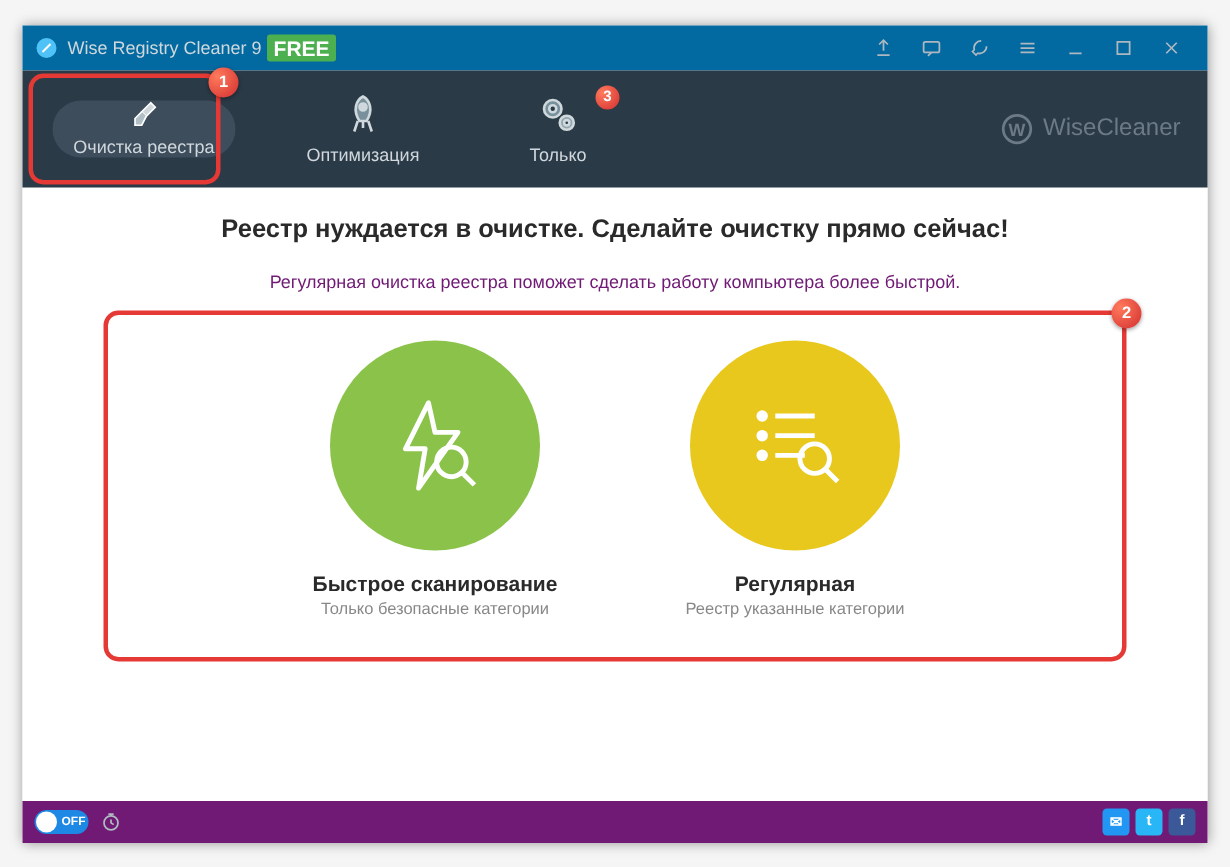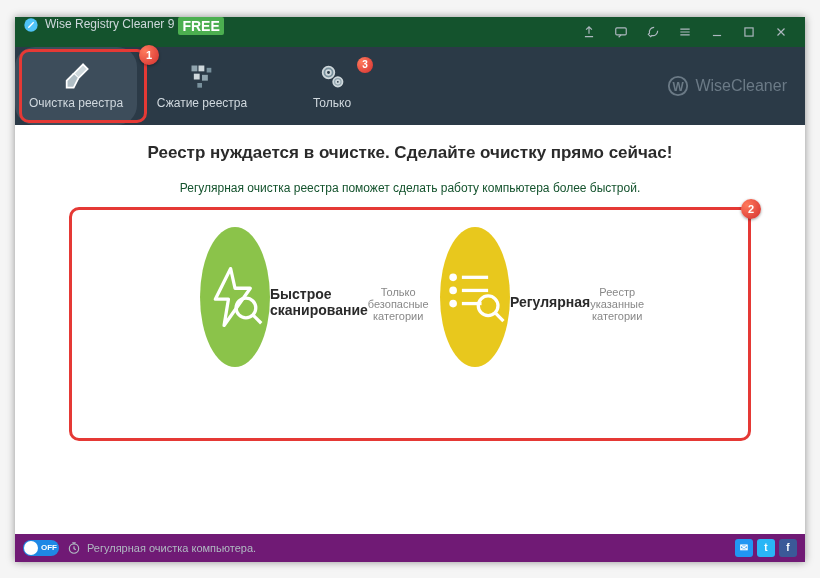--- a/index.html
+++ b/index.html
@@ -1,39 +1,39 @@
 <!DOCTYPE html>
 <html><head>
 <meta charset="utf-8">
 <style>
 * { margin: 0; padding: 0; box-sizing: border-box; font-family: 'Segoe UI', Tahoma, sans-serif; }
 body { background: #f5f5f5; display: flex; justify-content: center; align-items: center; width: 820px; height: 578px; }
 .window { width: 790px; height: 545px; background: #fff; box-shadow: 0 0 8px rgba(0,0,0,0.4); display: flex; flex-direction: column; position: relative; }
-.titlebar { height: 30px; background: #14532d; display: flex; align-items: flex-start; padding: 0 8px; color: #cfd8dc; font-size: 12px; }
+.titlebar { height: 30px; background: #0369a1; display: flex; align-items: center; padding: 0 8px; color: #cfd8dc; font-size: 12px; }
 .titlebar .app-icon { width: 16px; height: 16px; margin-right: 6px; }
 .titlebar .title-text { flex: 0 0 auto; }
 .titlebar .free-badge { background: #4caf50; color: #fff; font-size: 14px; padding: 1px 4px; border-radius: 2px; margin-left: 4px; font-weight: bold; }
 .titlebar .spacer { flex: 1; }
 .titlebar .win-btn { width: 32px; height: 30px; display: flex; align-items: center; justify-content: center; color: #aeb8c0; cursor: pointer; }
 .titlebar .win-btn svg { width: 14px; height: 14px; }
 .menubar { height: 78px; background: #2b3a47; display: flex; align-items: stretch; position: relative; }
 .menu-item { width: 130px; display: flex; flex-direction: column; align-items: center; justify-content: center; color: #d0d8de; font-size: 12px; cursor: pointer; position: relative; }
-.menu-item.active { background: #3d4d5b; border-radius: 20px; margin: 0; width: 122px; text-align: center; }
+.menu-item.active { background: #3d4d5b; border-radius: 20px; margin: 20px; width: 122px; text-align: center; }
 .menu-item svg { width: 28px; height: 28px; margin-bottom: 6px; }
 .menu-item .label { font-size: 12px; }
 .brand { position: absolute; right: 18px; top: 50%; transform: translateY(-50%); display: flex; align-items: center; color: #6b7a86; font-size: 16px; }
 .brand svg { width: 22px; height: 22px; margin-right: 6px; }
 .callout { position: absolute; border: 3px solid #e53935; border-radius: 10px; pointer-events: none; }
 .callout-badge { position: absolute; width: 20px; height: 20px; background: radial-gradient(circle at 30% 30%, #ff7a5c, #d32f2f); border-radius: 50%; color: #fff; font-size: 11px; font-weight: bold; display: flex; align-items: center; justify-content: center; box-shadow: 0 1px 3px rgba(0,0,0,0.4); }
 .mini-badge { position: absolute; width: 16px; height: 16px; background: radial-gradient(circle at 30% 30%, #ff7a5c, #d32f2f); border-radius: 50%; color: #fff; font-size: 10px; font-weight: bold; display: flex; align-items: center; justify-content: center; }
 .content { flex: 1; background: #fff; display: flex; flex-direction: column; align-items: center; padding-top: 18px; }
 .headline { font-size: 17px; font-weight: bold; color: #2a2a2a; margin-bottom: 18px; }
-.subline { font-size: 12px; color: #14532d; margin-bottom: 24px; }
+.subline { font-size: 12px; color: #701a75; margin-bottom: 24px; }
 .options { display: flex; gap: 60px; margin-top: 8px; }
-.option { width: 180px; display: flex; flex-direction: row; align-items: center; cursor: pointer; }
+.option { width: 180px; display: flex; flex-direction: column; align-items: center; cursor: pointer; }
 .circle { width: 140px; height: 140px; border-radius: 50%; display: flex; align-items: center; justify-content: center; margin-bottom: 14px; }
 .circle.green { background: #8bc34a; }
 .circle.teal { background: #00bcd4; }
 .circle.yellow { background: #e8c81d; }
 .circle svg { width: 70px; height: 70px; }
 .opt-title { font-size: 14px; font-weight: bold; color: #2a2a2a; margin-bottom: 3px; }
 .opt-sub { font-size: 11px; color: #888; text-align: center; }
 .statusbar { height: 28px; background: #701a75; display: flex; align-items: center; padding: 0 8px; color: #b0bac2; font-size: 11px; }
 .toggle { width: 36px; height: 16px; background: #1e88e5; border-radius: 8px; position: relative; margin-right: 8px; display: flex; align-items: center; }
 .toggle .knob { width: 14px; height: 14px; background: #fff; border-radius: 50%; position: absolute; left: 1px; }
@@ -98,29 +98,26 @@
 
   <div class="menubar">
     <div class="menu-item active">
       <svg viewBox="0 0 24 24" fill="none" stroke="#fff" stroke-width="1.5">
           <path d="M18 2 L10 10 L14 14 L22 6 Z" fill="#cfd8dc"></path>
           <path d="M10 10 L4 16 L4 22 L10 22 L14 14" fill="#b0bec5"></path>
         </svg>
       <span class="label">Очистка реестра</span>
     </div>
     <div class="menu-item">
-      <svg viewBox="0 0 24 24">
-          <rect x="3" y="3" width="5" height="5" fill="#90a4ae"></rect>
-          <rect x="9" y="3" width="5" height="5" fill="#cfd8dc"></rect>
-          <rect x="16" y="5" width="4" height="4" fill="#78909c"></rect>
-          <rect x="5" y="10" width="5" height="5" fill="#cfd8dc"></rect>
-          <rect x="12" y="11" width="5" height="5" fill="#90a4ae"></rect>
-          <rect x="8" y="18" width="4" height="4" fill="#78909c"></rect>
+      <svg viewBox="0 0 24 24" fill="none" stroke="#cfd8dc" stroke-width="1.5">
+          <path d="M12 2 C16 4 18 10 14 16 L10 16 C6 10 8 4 12 2 Z" fill="#78909c"></path>
+          <circle cx="12" cy="8" r="2" fill="#cfd8dc"></circle>
+          <path d="M9 16 L7 22 M15 16 L17 22 M12 16 L12 20"></path>
         </svg>
-      <span class="label">Сжатие реестра</span>
+      <span class="label">Оптимизация</span>
     </div>
     <div class="menu-item" style="position:relative;">
       <svg viewBox="0 0 24 24" fill="none" stroke="#cfd8dc" stroke-width="1.5">
           <circle cx="9" cy="9" r="5" fill="#78909c"></circle>
           <circle cx="9" cy="9" r="2" fill="#2b3a47"></circle>
           <circle cx="17" cy="17" r="4" fill="#90a4ae"></circle>
           <circle cx="17" cy="17" r="1.5" fill="#2b3a47"></circle>
         </svg>
       <span class="label">Только</span>
       <div class="mini-badge" style="top:10px; right:24px;">3</div>
@@ -171,21 +168,20 @@
 
   <div class="statusbar">
     <div class="toggle">
       <div class="knob"></div>
       <span class="toggle-label">OFF</span>
     </div>
     <svg class="clock-icon" width="14" height="14" viewBox="0 0 24 24" fill="none" stroke="#b0bac2" stroke-width="2">
         <circle cx="12" cy="13" r="8"></circle>
         <path d="M12 9v4l3 2M9 3h6M12 3v2"></path>
       </svg>
-    <span>Регулярная очистка компьютера.</span>
     <div class="spacer"></div>
     <div class="social mail">✉</div>
     <div class="social tw">t</div>
     <div class="social fb">f</div>
   </div>
 
   <div class="callout" style="top:32px; left:4px; width:128px; height:74px;"></div>
   <div class="callout-badge" style="top:28px; left:124px;">1</div>
   <div class="callout" style="top:190px; left:54px; width:682px; height:234px;"></div>
   <div class="callout-badge" style="top:182px; left:726px;">2</div>

